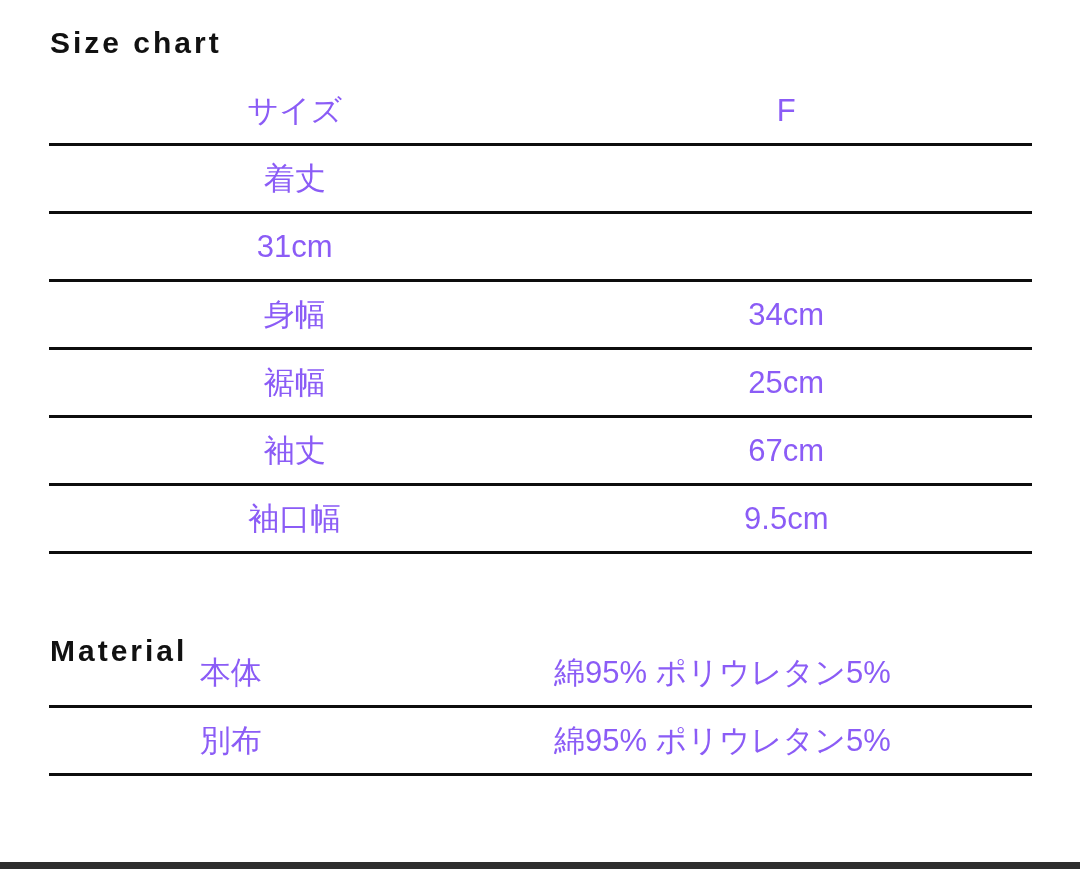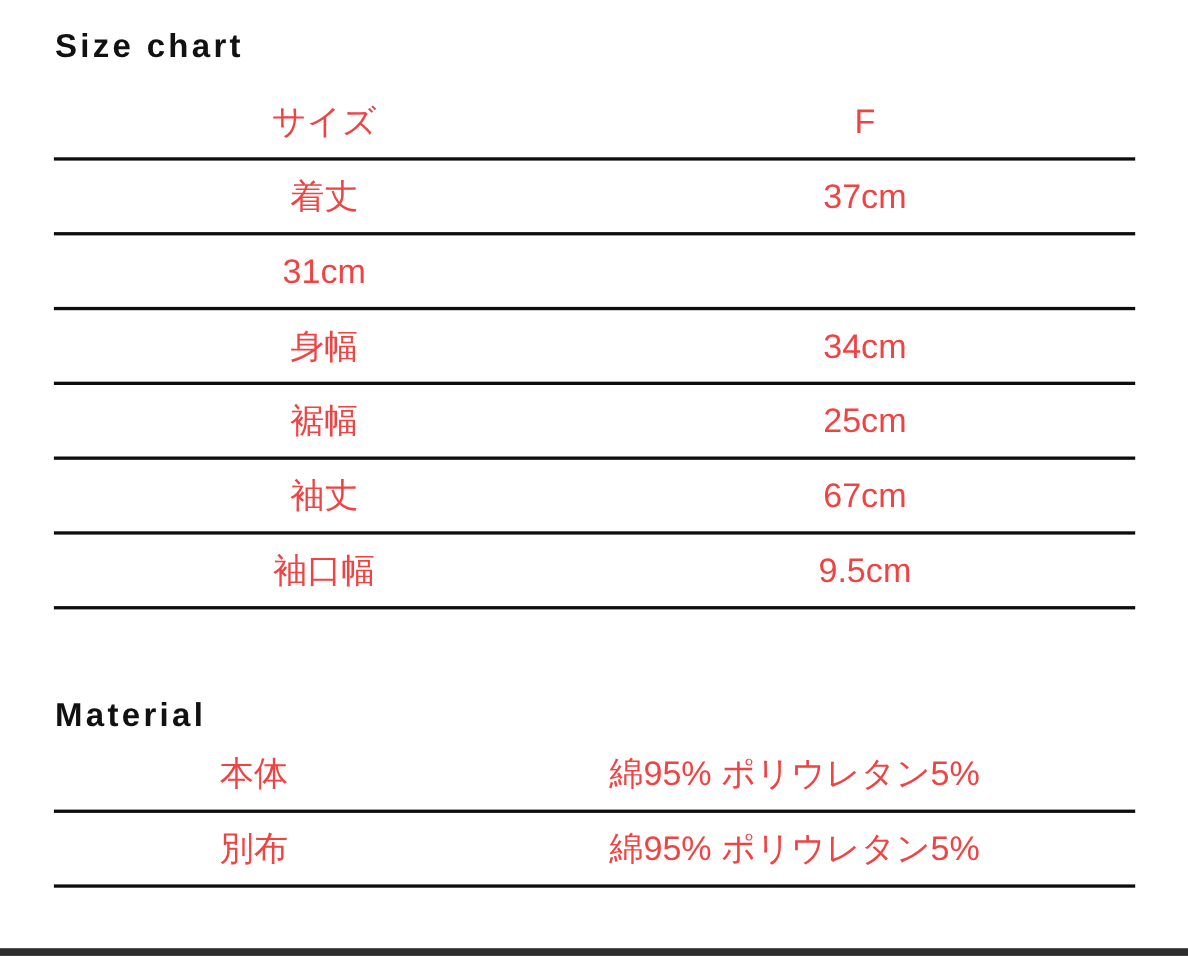--- a/index.html
+++ b/index.html
@@ -25,33 +25,33 @@
   }
   .size-heading { top: 28px; }
   .material-heading { top: 636px; }
 
   .table {
     position: absolute;
     left: 49px;
     width: 983px;
   }
   .size-table { top: 78px; }
-  .material-table { top: 671px; }
+  .material-table { top: 640px; }
 
   .row {
     display: flex;
     align-items: center;
     height: 68px;
     border-bottom: 3px solid #0d0d0d;
   }
   .cell {
     text-align: center;
     font-size: 31px;
     line-height: 1.2;
-    color: #ef4444;
+    color: #8b5cf6;
     white-space: nowrap;
   }
   .size-table .c1 { width: 50%; }
   .size-table .c2 { width: 50%; }
   .material-table .c1 { width: 37%; }
   .material-table .c2 { width: 63%; }
 
   .footer-bar {
     position: absolute;
     left: 0;
@@ -68,21 +68,20 @@
 
   <div class="heading size-heading">Size chart</div>
 
   <div class="table size-table">
     <div class="row">
       <div class="cell c1">サイズ</div>
       <div class="cell c2">F</div>
     </div>
     <div class="row">
       <div class="cell c1">着丈</div>
-      <div class="cell c2">37cm</div>
     </div>
     <div class="row">
       <div class="cell c2">31cm</div>
     </div>
     <div class="row">
       <div class="cell c1">身幅</div>
       <div class="cell c2">34cm</div>
     </div>
     <div class="row">
       <div class="cell c1">裾幅</div>

